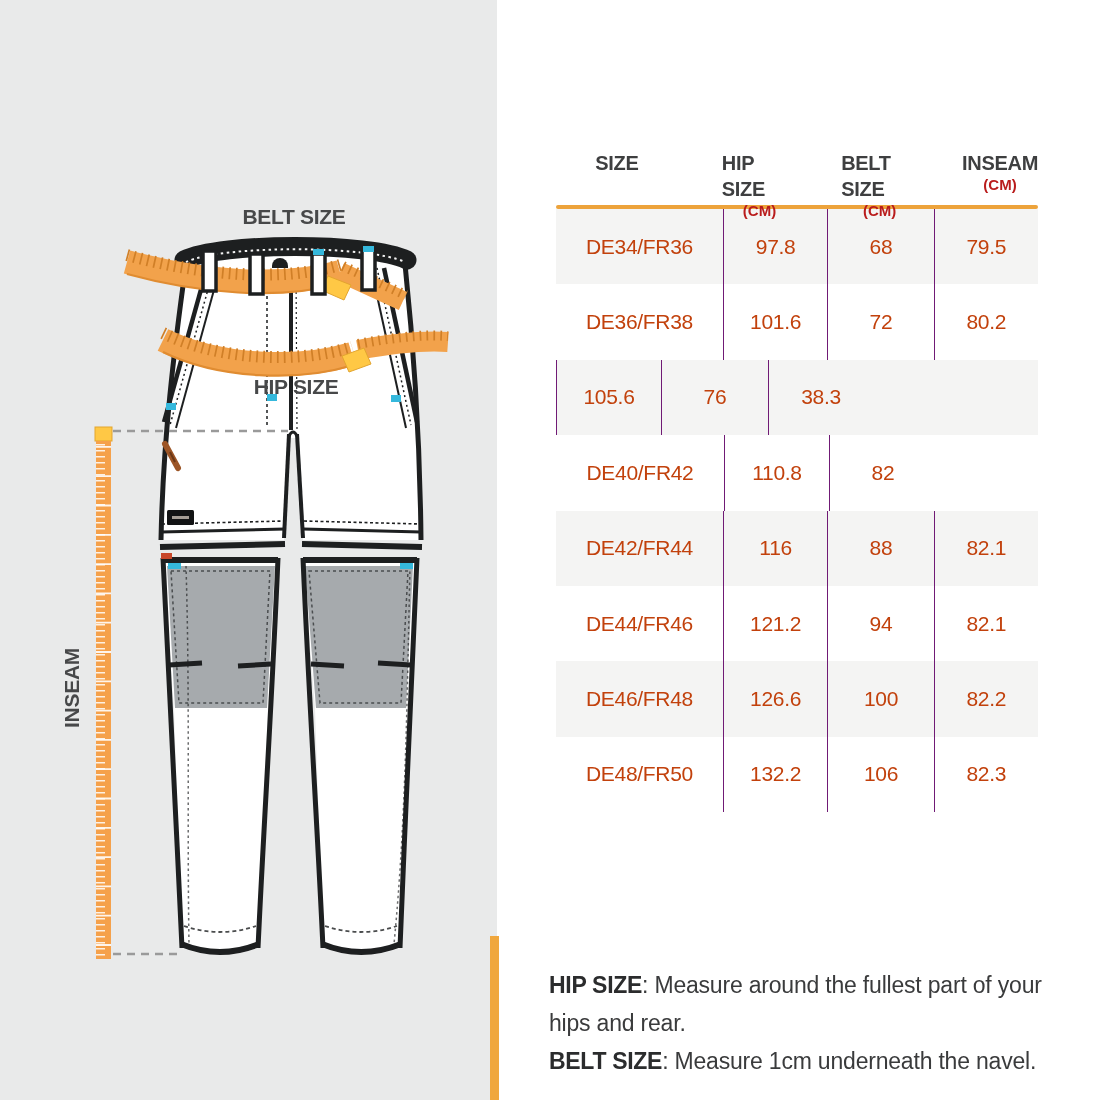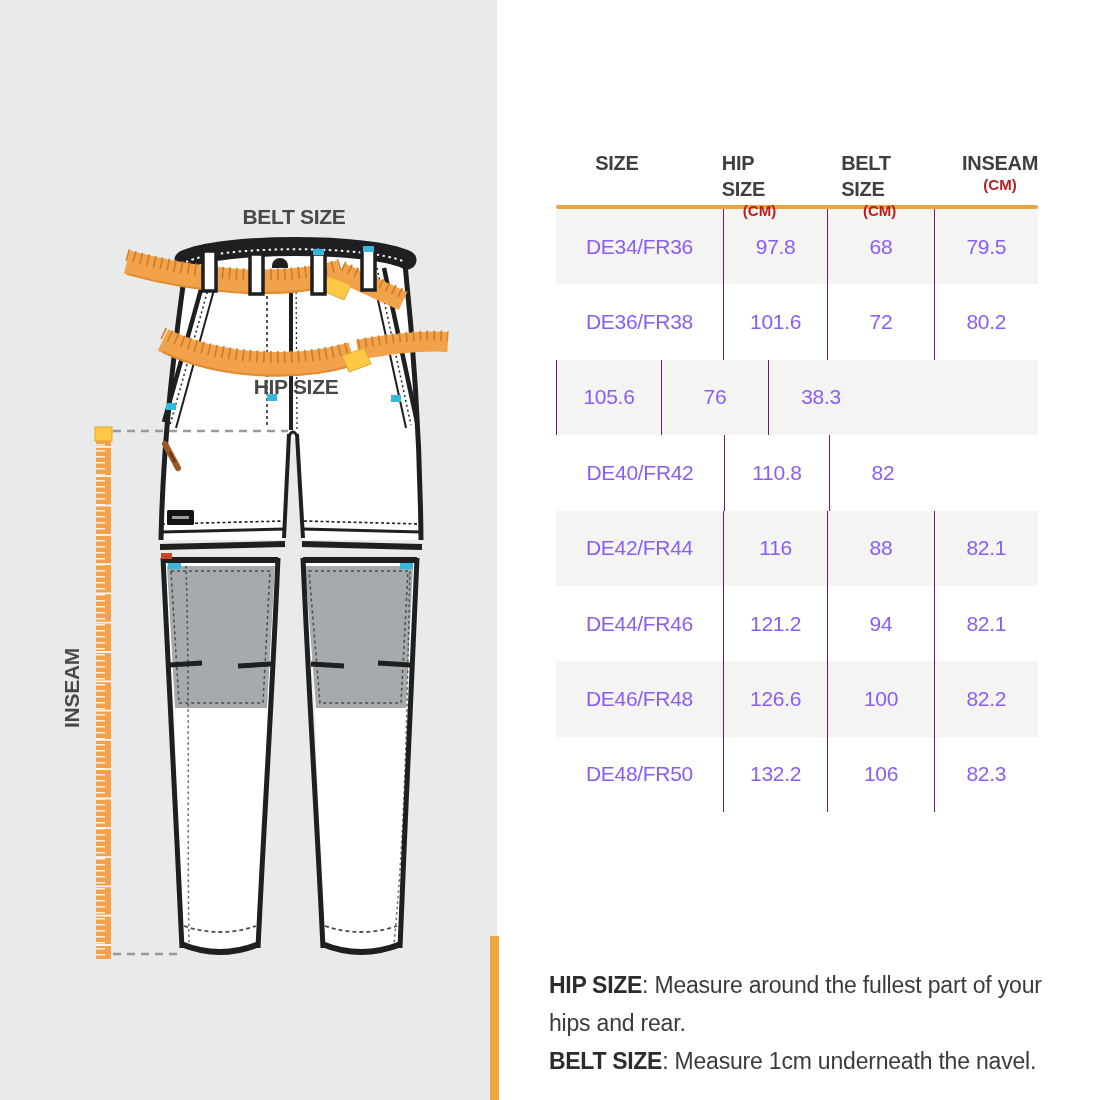--- a/index.html
+++ b/index.html
@@ -19,21 +19,21 @@
   #size-table{position:absolute;left:556px;top:150px;width:482px;}
   .t-head{display:flex;height:55px;gap:44px;}
   .t-head .hcol{display:flex;flex-direction:column;align-items:center;}
   .hlabel{font-weight:700;font-size:20px;color:#3e3f40;letter-spacing:-0.3px;line-height:26px;}
   .hunit{font-weight:700;font-size:15px;color:#b91c1c;line-height:17px;}
   .c0{width:168px;} .c1{width:104px;} .c2{width:106px;} .c3{width:104px;}
   #table-rule{height:4px;background:#eda33b;border-radius:2px;}
   .t-row{display:flex;height:75.38px;align-items:stretch;}
   .t-row:nth-child(odd){background:#f4f4f3;}
   .t-cell{display:flex;align-items:center;justify-content:center;
-          font-size:21px;color:#8b5cf6;letter-spacing:-0.3px;}
+          font-size:21px;color:#c2410c;letter-spacing:-0.3px;}
   .t-cell.c1,.t-cell.c2,.t-cell.c3{border-left:1px solid #701a75;}
 
   
   #notes{position:absolute;left:549px;top:966px;width:535px;}
   .note-line{font-size:23px;color:#3a3b3c;line-height:38px;letter-spacing:-0.2px;}
   .note-line b{color:#2b2c2d;letter-spacing:-0.3px;}
 </style>
 </head>
 <body>
 

